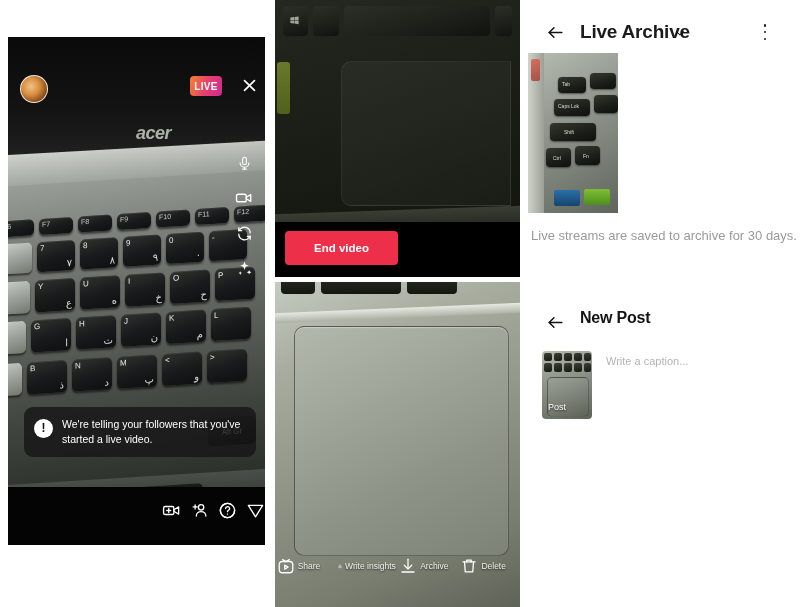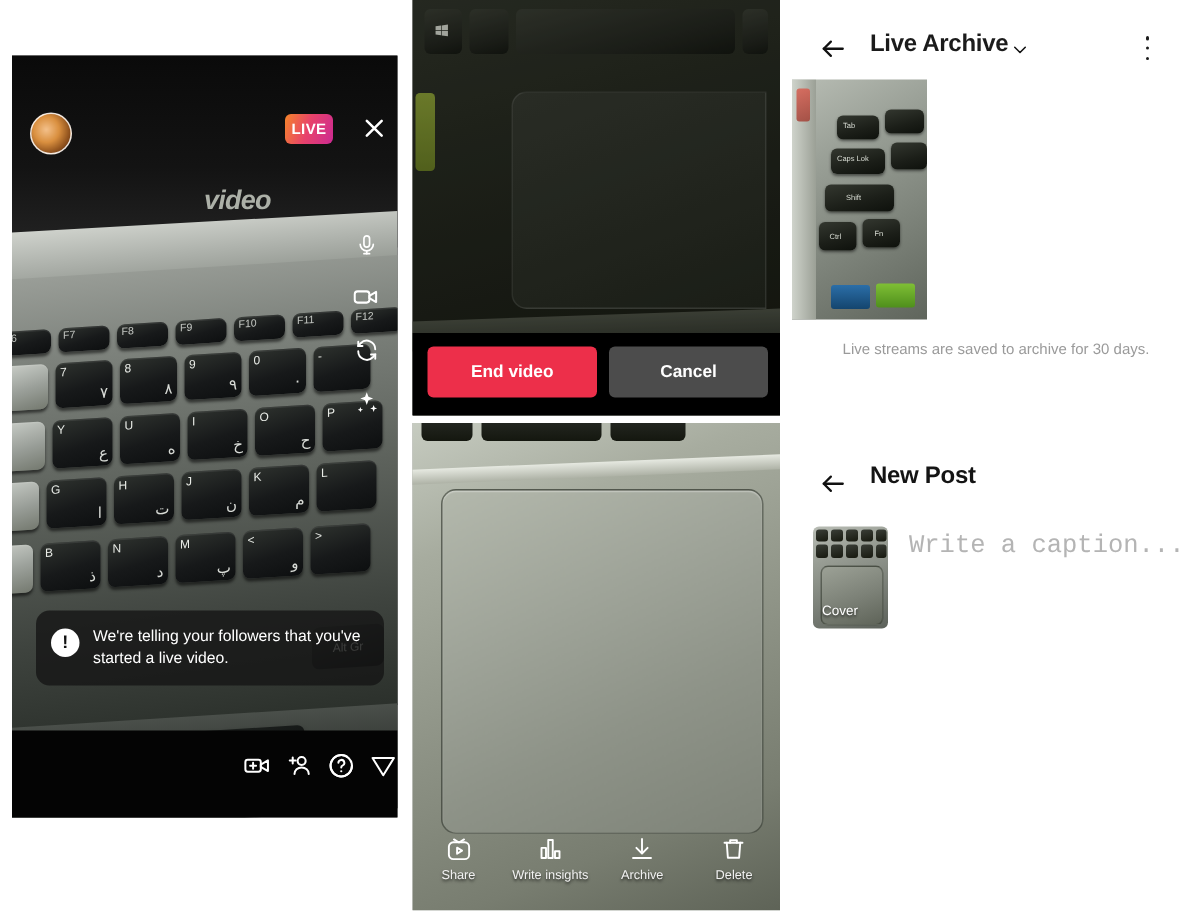--- a/index.html
+++ b/index.html
@@ -164,69 +164,69 @@
   .trackpad {
     position: absolute; left: 19px; top: 44px; width: 215px; height: 230px;
     border-radius: 10px; border: 1px solid rgba(40,45,36,.55);
     background: linear-gradient(155deg,#b3b8ac 0%,#9fa499 35%,#8e9388 65%,#7e8378 100%);
     box-shadow: inset 0 1px 1px rgba(255,255,255,.35);
   }
   .vid-actions {
     position: absolute; left: 0; right: 0; bottom: 4px; height: 48px;
     display: flex; align-items: flex-start; justify-content: space-around; padding-top: 2px;
   }
-  .va { display: flex; flex-direction: column; align-items: center; gap: 3px; width: 58px; cursor: pointer; }
+  .va { display: flex; flex-direction: row; align-items: center; gap: 3px; width: 58px; cursor: pointer; }
   .va-label { color: #f2f2f2; font-size: 8.5px; text-shadow: 0 1px 2px rgba(0,0,0,.7); white-space: nowrap; }
 
   
   #archive-panel { left: 528px; top: 0; width: 272px; height: 263px; background: #fff; }
   .ar-head { position: absolute; left: 0; right: 0; top: 14px; height: 36px; }
   .ar-back { position: absolute; left: 14px; top: 5px; width: 26px; height: 26px; display: flex; align-items: center; justify-content: center; cursor: pointer; }
-  .ar-title { position: absolute; left: 52px; top: 7px; font-size: 16px; font-weight: 700; color: #1b1b1b; letter-spacing: -.2px; }
+  .ar-title { position: absolute; left: 52px; top: 7px; font-size: 19px; font-weight: 700; color: #1b1b1b; letter-spacing: -.2px; }
   .ar-chev { position: absolute; left: 146px; top: 13px; width: 12px; height: 12px; }
   .ar-dots { position: absolute; right: 26px; top: 8px; width: 18px; height: 20px; display: flex; flex-direction: column; align-items: center; justify-content: space-between; padding: 2px 0; cursor: pointer; }
   .ar-dots i { width: 2.5px; height: 2.5px; border-radius: 50%; background: #1b1b1b; display: block; }
   .ar-thumb {
     position: absolute; left: 0; top: 53px; width: 90px; height: 160px; overflow: hidden;
     background: linear-gradient(150deg,#b8bdb4 0%,#9aa097 30%,#7d837a 65%,#5f655c 100%);
   }
   .at-edge { position: absolute; left: 0; top: 0; width: 16px; height: 100%; background: linear-gradient(90deg,#cfd3cb,#9ba096); }
   .at-red { position: absolute; left: 3px; top: 6px; width: 9px; height: 22px; background: linear-gradient(180deg,#d9584a,#a33a2f); opacity: .8; border-radius: 2px; }
   .at-key { position: absolute; border-radius: 4px; background: linear-gradient(165deg,#33372f 0%,#1b1e18 60%,#0e110c 100%); box-shadow: 0 1px 2px rgba(0,0,0,.5); }
   .at-kl { color: #d9ddd4; font-size: 5px; position: absolute; left: 4px; top: 4px; }
   .at-badge { position: absolute; width: 26px; height: 16px; border-radius: 2px; }
   .ar-note {
     position: absolute; left: 0; right: 0; top: 228px;
-    text-align: center; font-size: 10px; color: #9a9a9a;
+    text-align: center; font-size: 13px; color: #9a9a9a;
   }
 
   
   #post-panel { left: 528px; top: 282px; width: 272px; height: 325px; background: #fff; text-align: right; }
   .np-head { position: absolute; left: 0; right: 0; top: 25px; height: 30px; }
   .np-back { position: absolute; left: 14px; top: 2px; width: 26px; height: 26px; display: flex; align-items: center; justify-content: center; cursor: pointer; }
   .np-title { position: absolute; left: 52px; top: 2px; font-size: 16px; font-weight: 700; color: #141414; letter-spacing: -.2px; }
   .np-cover {
     position: absolute; left: 14px; top: 69px; width: 50px; height: 68px; border-radius: 4px; overflow: hidden;
     background: linear-gradient(160deg,#b9bdb5 0%,#989d94 30%,#7d827a 62%,#5c615a 100%);
   }
   .np-cover .ck { position: absolute; border-radius: 2px; background: linear-gradient(165deg,#3a3e37,#17190f); }
   .np-cover .pad { position: absolute; left: 5px; top: 26px; right: 3px; bottom: 2px; border-radius: 5px; border: 1px solid rgba(50,55,45,.5); background: linear-gradient(160deg,#9ca196 0%,#7c8177 55%,#5f6459 100%); }
   .np-cover .lbl { position: absolute; left: 6px; bottom: 7px; color: #fff; font-size: 9px; text-shadow: 0 1px 2px rgba(0,0,0,.65); }
-  .np-caption { position: absolute; left: 78px; top: 73px; font-size: 17px; color: #b4b4b4; font-family: Liberation Mono, monospace; }
+  .np-caption { position: absolute; left: 78px; top: 73px; font-size: 11px; color: #b4b4b4; }
   .ic { display: block; }
 </style>
 </head>
 <body>
 
 <div class="stage">
 
   <div class="panel" id="live-panel">
     <div class="kb-photo">
       <div class="kb-lid"></div>
-      <div class="acer-logo">video</div>
+      <div class="acer-logo">acer</div>
       <div class="kb-band"></div>
       <div class="kb-deck"></div>
 
       <div class="keyrow" style="left:-8px; top:176px;">
         <div class="key" style="width:34px;height:16px;">
             <span style="font-size:7px;opacity:.8">F6</span>
           </div>
         <div class="key" style="width:34px;height:16px;">
             <span style="font-size:7px;opacity:.8">F7</span>
           </div>
@@ -434,21 +434,20 @@
         <div class="cf-key" style="width:150px"></div>
         <div class="cf-key" style="width:18px"></div>
       </div>
       <div class="cf-greenkey"></div>
       <div class="cf-pad"></div>
       <div class="cf-strip"></div>
     </div>
     <div class="cf-dim"></div>
     <div class="cf-blackbar">
       <div class="cf-btn" id="btn-end">End video</div>
-      <div class="cf-btn" id="btn-cancel">Cancel</div>
     </div>
   </div>
 
   <div class="panel" id="video-panel">
     <div class="tp-bg">
       <div class="tp-keys">
         <div class="tp-key" style="width:34px"></div>
         <div class="tp-key" style="width:80px"></div>
         <div class="tp-key" style="width:50px"></div>
       </div>
@@ -555,20 +554,20 @@
       <div class="ck" style="left:12px;top:2px;width:8px;height:8px"></div>
       <div class="ck" style="left:22px;top:2px;width:8px;height:8px"></div>
       <div class="ck" style="left:32px;top:2px;width:8px;height:8px"></div>
       <div class="ck" style="left:42px;top:2px;width:7px;height:8px"></div>
       <div class="ck" style="left:2px;top:12px;width:8px;height:9px"></div>
       <div class="ck" style="left:12px;top:12px;width:8px;height:9px"></div>
       <div class="ck" style="left:22px;top:12px;width:8px;height:9px"></div>
       <div class="ck" style="left:32px;top:12px;width:8px;height:9px"></div>
       <div class="ck" style="left:42px;top:12px;width:7px;height:9px"></div>
       <div class="pad"></div>
-      <div class="lbl">Cover</div>
+      <div class="lbl">Post</div>
     </div>
 
     <div class="np-caption">Write a caption...</div>
 
   </div>
 
 </div>
 
 </body></html>

